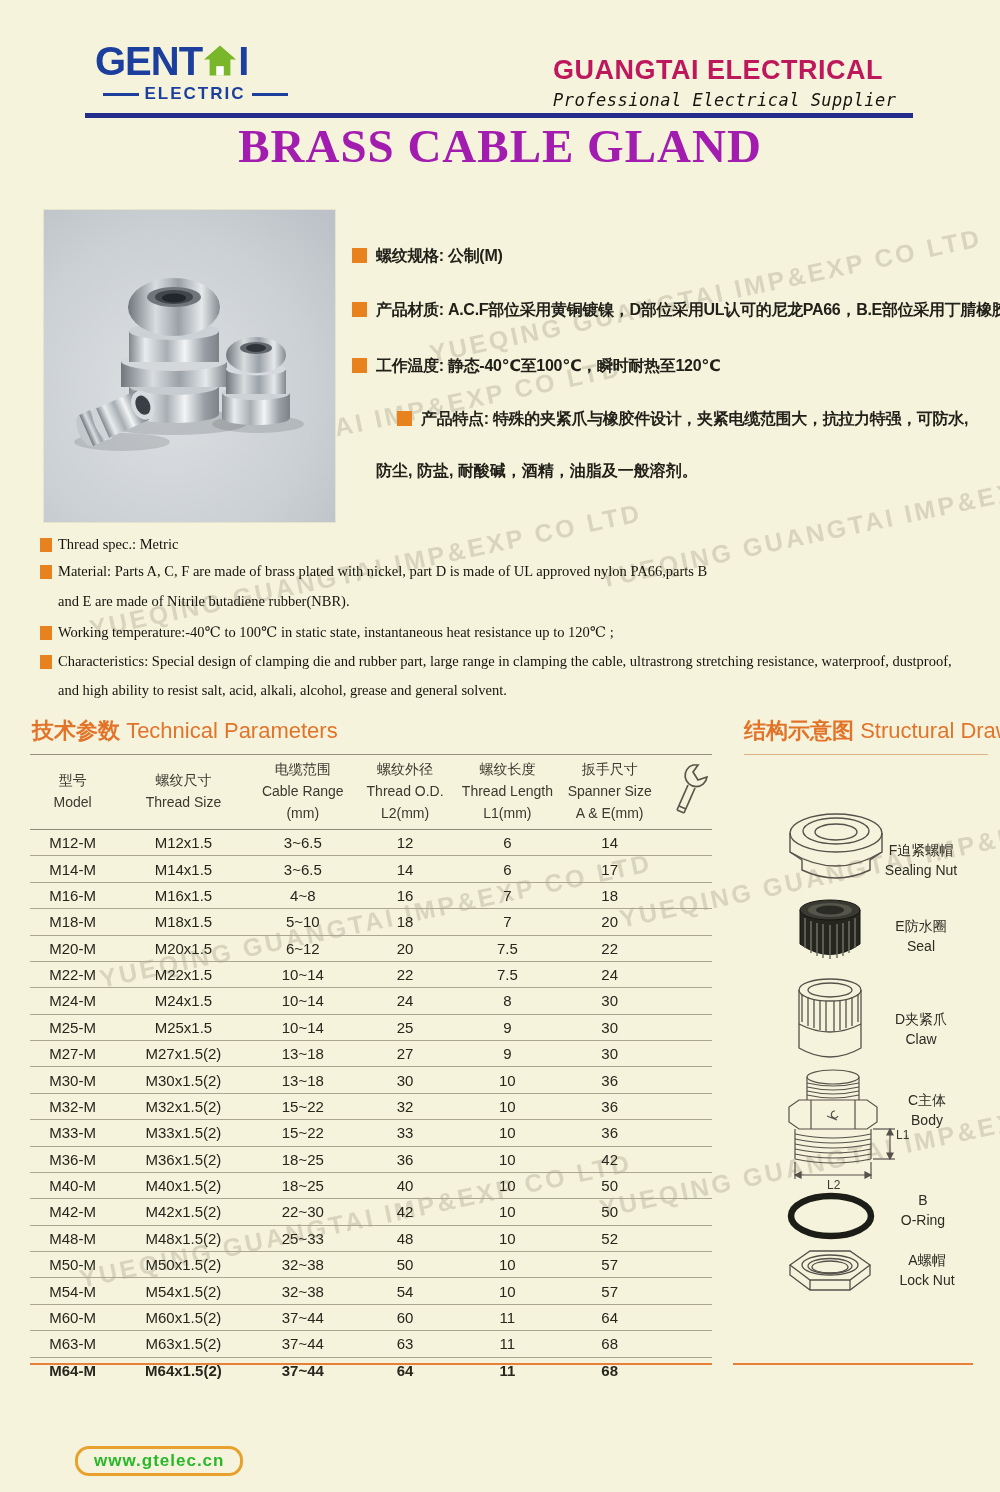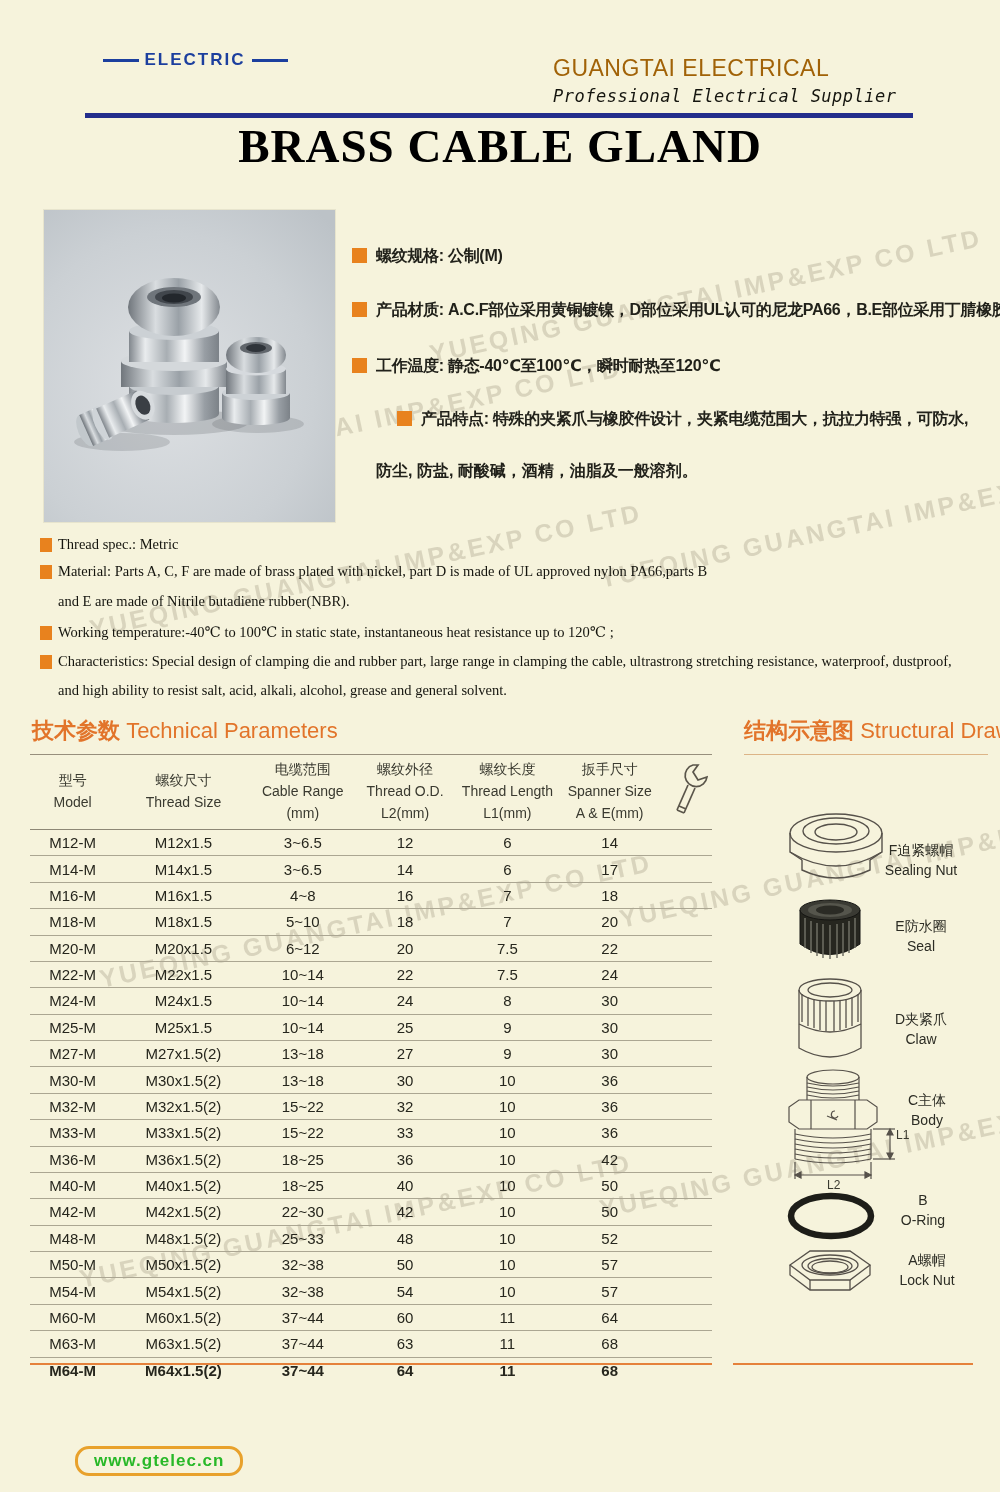--- a/index.html
+++ b/index.html
@@ -12,28 +12,28 @@
 
   
   .logo{position:absolute;left:95px;top:44px;width:200px;}
   .logo-line1{display:flex;align-items:flex-end;font-weight:bold;font-size:40px;letter-spacing:-1px;
               color:#1c3f9e;line-height:0.85;}
   .logo-house{margin:0 1px -2px 1px;}
   .logo-line2{display:flex;align-items:center;justify-content:center;gap:6px;margin-top:6px;}
   .logo-dash{width:36px;height:3px;background:#1c3f9e;}
   .logo-sub{color:#1c3f9e;font-weight:bold;font-size:17px;letter-spacing:2px;}
   .brand{position:absolute;left:553px;top:55px;width:400px;}
-  .brand-name{color:#a16207;font-weight:normal;font-size:23px;letter-spacing:0.5px;}
+  .brand-name{color:#be185d;font-weight:bold;font-size:27px;letter-spacing:0.5px;}
   .brand-tag{margin-top:4px;color:#15150f;font-size:17px;font-style:italic;
              font-family:"DejaVu Sans Mono","Liberation Mono",monospace;letter-spacing:0.5px;}
   .header-rule{position:absolute;left:85px;top:113px;width:828px;height:5px;background:#232d8c;}
 
   .doc-title{position:absolute;left:0;top:119px;width:1000px;text-align:center;
              font-family:"Liberation Serif","DejaVu Serif",serif;font-weight:bold;
-             font-size:47px;color:#000000;letter-spacing:1px;}
+             font-size:47px;color:#a21caf;letter-spacing:1px;}
 
   
   .photo-wrap{position:absolute;left:43px;top:209px;width:291px;height:312px;border:1px solid #e7e4cd;}
 
   
   .bcn{position:absolute;left:352px;display:flex;gap:9px;font-size:16px;font-weight:600;
        color:#21211a;white-space:nowrap;letter-spacing:-0.3px;}
   .bcn .sq{flex:0 0 15px;width:15px;height:15px;background:#e8821e;margin-top:2px;}
   .bcn-cont{position:absolute;left:376px;font-size:16px;font-weight:600;color:#21211a;white-space:nowrap;}
 
@@ -80,20 +80,30 @@
   <div class="wm" style="left:70px;top:470px;">YUEQING GUANGTAI IMP&amp;EXP CO LTD</div>
   <div class="wm" style="left:430px;top:340px;">YUEQING GUANGTAI IMP&amp;EXP CO LTD</div>
   <div class="wm" style="left:90px;top:615px;">YUEQING GUANGTAI IMP&amp;EXP CO LTD</div>
   <div class="wm" style="left:600px;top:565px;">YUEQING GUANGTAI IMP&amp;EXP CO LTD</div>
   <div class="wm" style="left:100px;top:965px;">YUEQING GUANGTAI IMP&amp;EXP CO LTD</div>
   <div class="wm" style="left:620px;top:905px;">YUEQING GUANGTAI IMP&amp;EXP CO LTD</div>
   <div class="wm" style="left:80px;top:1265px;">YUEQING GUANGTAI IMP&amp;EXP CO LTD</div>
   <div class="wm" style="left:600px;top:1195px;">YUEQING GUANGTAI IMP&amp;EXP CO LTD</div>
 
   <div class="logo">
+    <div class="logo-line1">
+      <span>GENT</span>
+      <span class="logo-house">
+        <svg width="34" height="33" viewBox="0 0 36 34">
+          <path d="M18,1 L35,16 H29 V33 H7 V16 H1 Z" fill="#79b62a"></path>
+          <rect x="14" y="23" width="8" height="10" fill="#ffffff"></rect>
+        </svg>
+      </span>
+      <span>I</span>
+    </div>
     <div class="logo-line2">
       <span class="logo-dash"></span>
       <span class="logo-sub">ELECTRIC</span>
       <span class="logo-dash"></span>
     </div>
   </div>
   <div class="brand">
     <div class="brand-name">GUANGTAI ELECTRICAL</div>
     <div class="brand-tag">Professional Electrical Supplier</div>
   </div>

